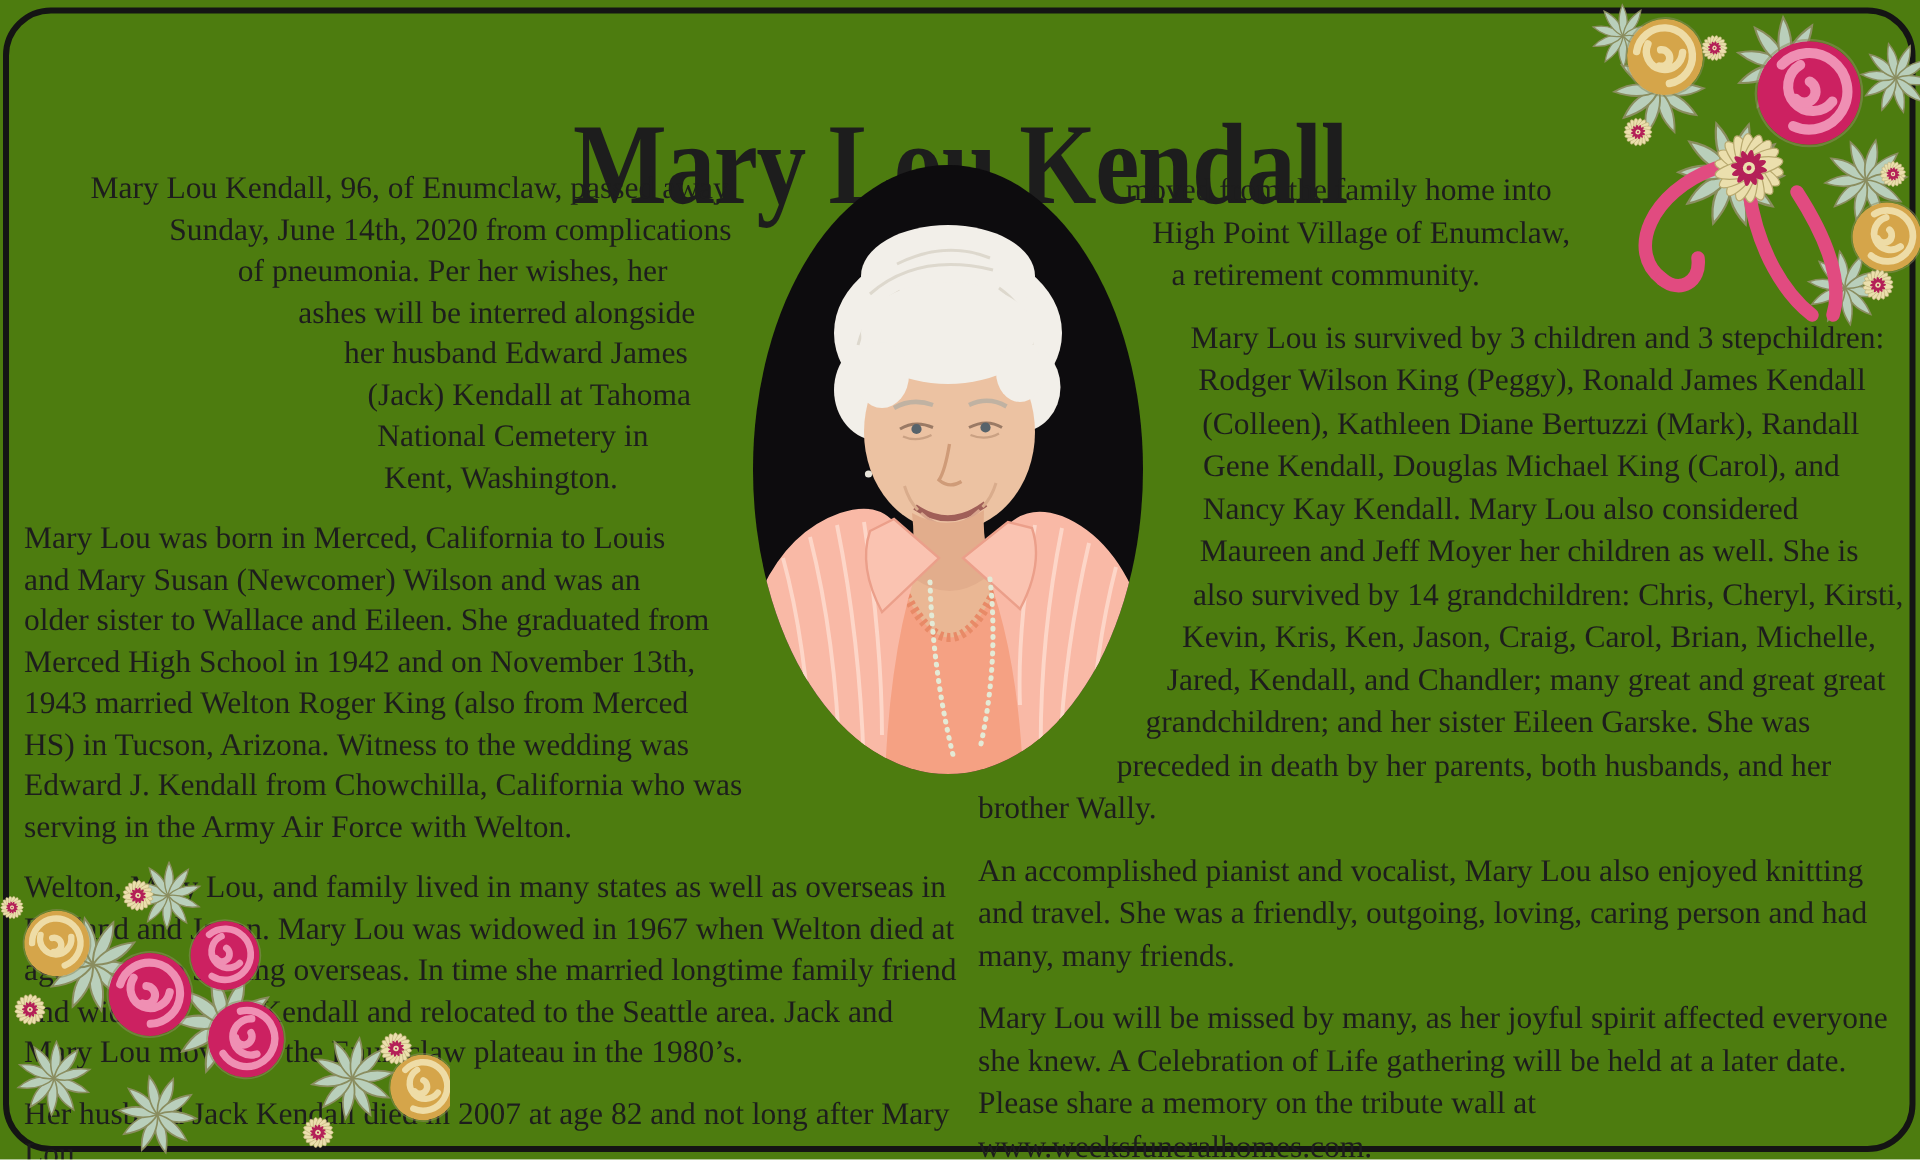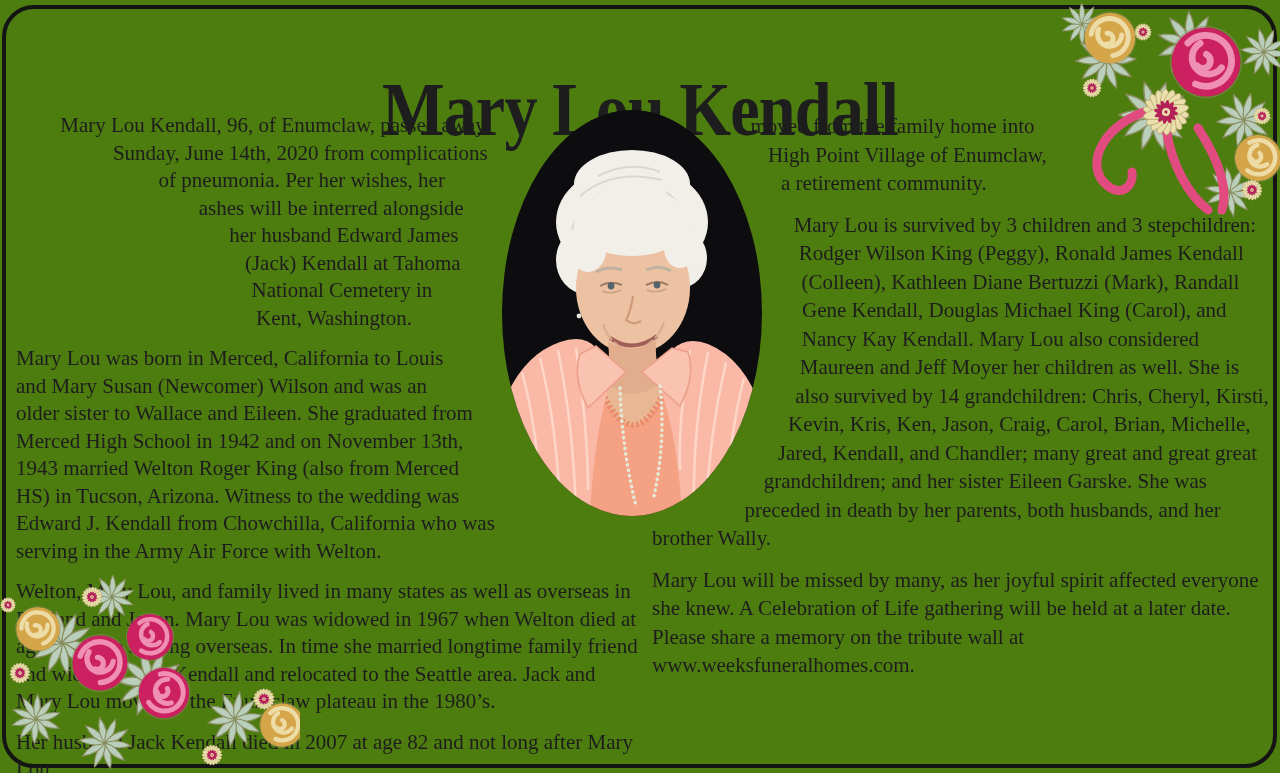--- a/index.html
+++ b/index.html
@@ -262,15 +262,16 @@
     <p>Mary Lou was born in Merced, California to Louis and Mary Susan (Newcomer) Wilson and was an older sister to Wallace and Eileen. She graduated from Merced High School in 1942 and on November 13th, 1943 married Welton Roger King (also from Merced HS) in Tucson, Arizona. Witness to the wedding was Edward J. Kendall from Chowchilla, California who was serving in the Army Air Force with Welton.</p>
     <p>Welton, Mary Lou, and family lived in many states as well as overseas in England and Japan. Mary Lou was widowed in 1967 when Welton died at age 42 while serving overseas. In time she married longtime family friend and widower Jack Kendall and relocated to the Seattle area. Jack and Mary Lou moved to the Enumclaw plateau in the 1980’s.</p>
     <p>Her husband Jack Kendall died in 2007 at age 82 and not long after Mary Lou</p>
   </div>
 
   <div class="col col-right">
     <div class="wrap-flowers-tr"></div>
     <div class="wrap-photo-right"></div>
     <p>moved from the family home into High Point Village of Enumclaw, a retirement community.</p>
     <p>Mary Lou is survived by 3 children and 3 stepchildren: Rodger Wilson King (Peggy), Ronald James Kendall (Colleen), Kathleen Diane Bertuzzi (Mark), Randall Gene Kendall, Douglas Michael King (Carol), and Nancy Kay Kendall. Mary Lou also considered Maureen and Jeff Moyer her children as well. She is also survived by 14 grandchildren: Chris, Cheryl, Kirsti, Kevin, Kris, Ken, Jason, Craig, Carol, Brian, Michelle, Jared, Kendall, and Chandler; many great and great great grandchildren; and her sister Eileen Garske. She was preceded in death by her parents, both husbands, and her brother Wally.</p>
+    <p>An accomplished pianist and vocalist, Mary Lou also enjoyed knitting and travel. She was a friendly, outgoing, loving, caring person and had many, many friends.</p>
     <p>Mary Lou will be missed by many, as her joyful spirit affected everyone she knew. A Celebration of Life gathering will be held at a later date. Please share a memory on the tribute wall at www.weeksfuneralhomes.com.</p>
   </div>
 </div>
 
 </body></html>

